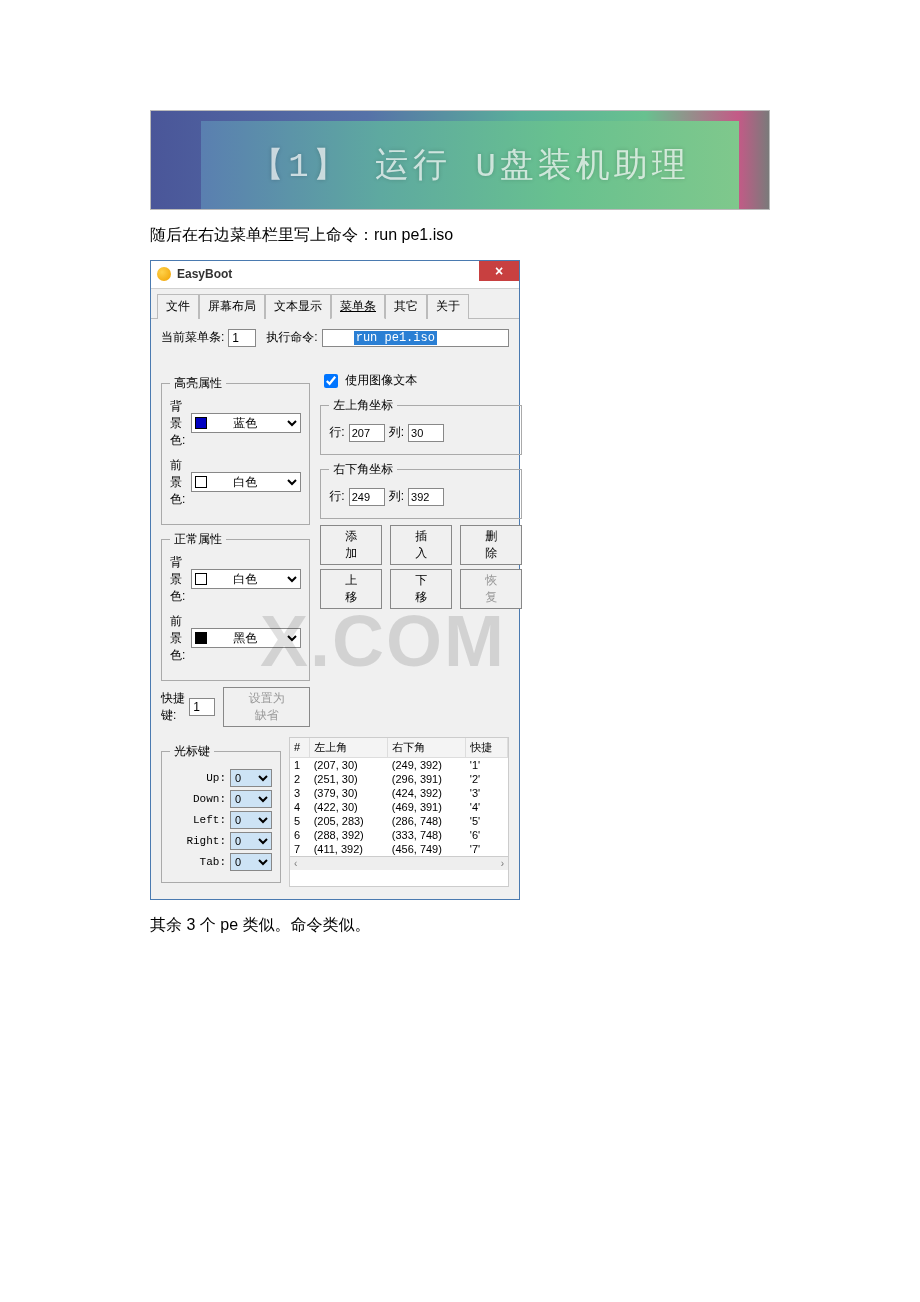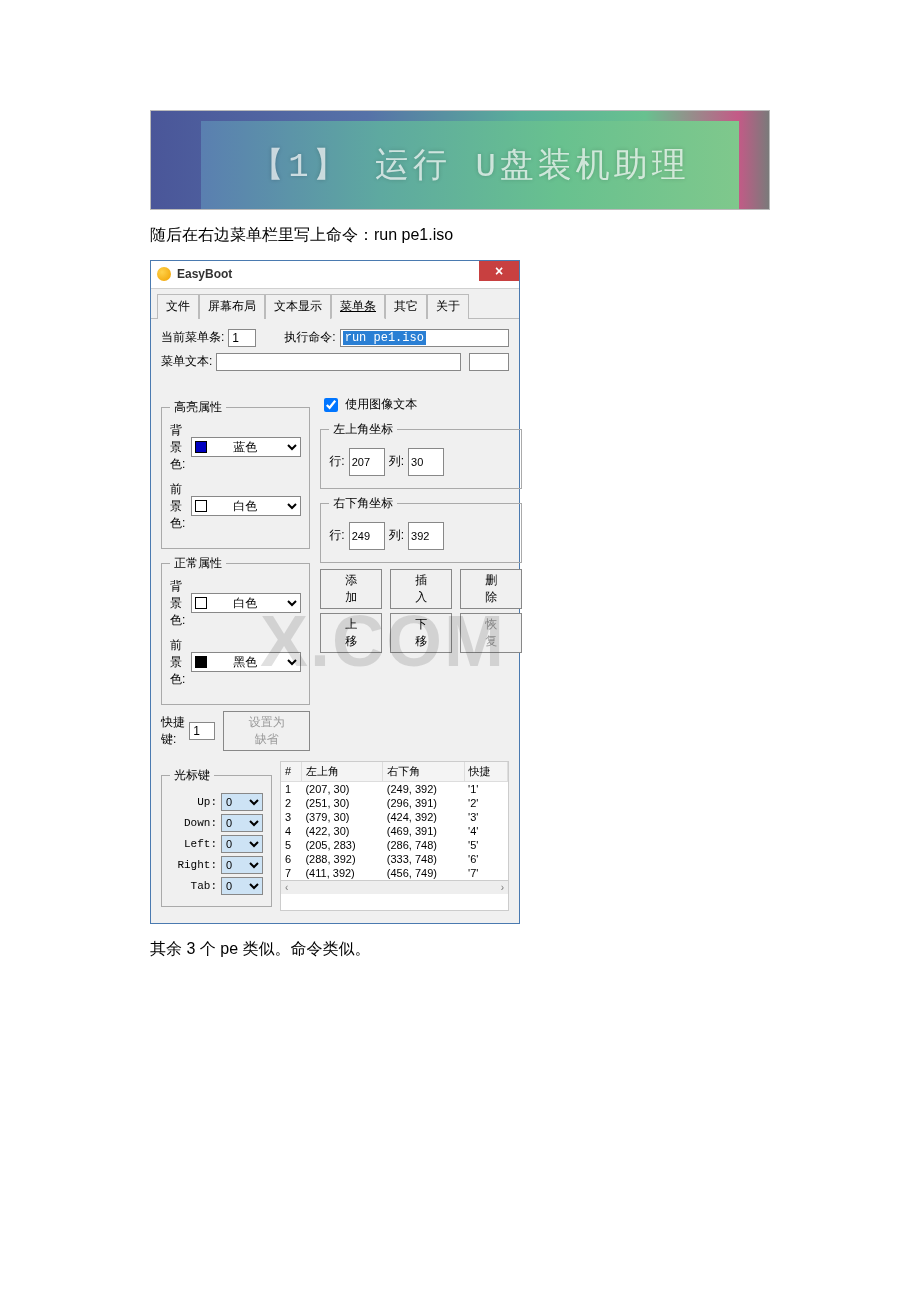--- a/index.html
+++ b/index.html
@@ -120,20 +120,21 @@
     font-size: 12px;
     font-family: inherit;
     height: 18px;
   }
   .cmd-highlight {
     background: #2a7fd4;
     color: #fff;
     padding: 0 2px;
     font-family: "Courier New", monospace;
     font-size: 12px;
+    margin-left: 29px;
   }
   fieldset.gbox {
     border: 1px solid #aaa;
     margin: 6px 0;
     padding: 6px 8px 8px 8px;
     font-size: 12px;
   }
   fieldset.gbox legend {
     padding: 0 4px;
     font-size: 12px;
@@ -187,21 +188,21 @@
     gap: 8px;
     justify-content: flex-start;
     margin: 4px 0;
   }
   .cursor-group {
     display: flex;
     gap: 8px;
     margin-top: 4px;
   }
   .cursor-left {
-    width: 111px;
+    width: 120px;
   }
   .cursor-left .crow {
     display: flex;
     align-items: center;
     justify-content: flex-end;
     gap: 4px;
     margin: 3px 0;
     font-family: "Courier New", monospace;
     font-size: 11px;
   }
@@ -263,21 +264,21 @@
     z-index: 50;
   }
   .coordcol {
     display: flex;
     align-items: center;
     gap: 4px;
     margin: 4px 0;
   }
   .coordcol input {
     width: 36px;
-    height: 28px;
+    height: 18px;
     border: 1px solid #888;
     font-size: 11px;
     text-align: left;
     padding: 0 2px;
   }
   input[type=checkbox] {
     width: 14px; height: 14px;
   }
 </style>
 </head>
@@ -305,31 +306,26 @@
       <div class="tab active">菜单条</div>
       <div class="tab">其它</div>
       <div class="tab">关于</div>
     </div>
 
     <div class="panel">
 
       <div class="row">
         <label class="lbl">当前菜单条:</label>
         <input class="field" style="width: 28px;" value="1">
-        <label class="lbl" style="margin-left:24px">执行命令:</label>
+        <label class="lbl" style="margin-left:6px">执行命令:</label>
         <span style="border:1px solid #888; background:#fff; flex:1; height:18px; display:flex; align-items:center; padding:0 2px;">
           <span class="cmd-highlight">run pe1.iso</span>
         </span>
       </div>
 
-      <div class="row">
-        <label class="lbl">菜单文本:</label>
-        <input class="field" style="flex: 1 1 0%; margin-right: 4px;" value="">
-        <input class="field" style="width: 40px;">
-      </div>
 
       <div class="twocol">
 
         <div>
           <fieldset class="gbox">
             <legend>高亮属性</legend>
             <div class="colorow">
               <span>背景色:</span>
               <span class="colorwrap">
                 <span class="swatch blue"></span>

